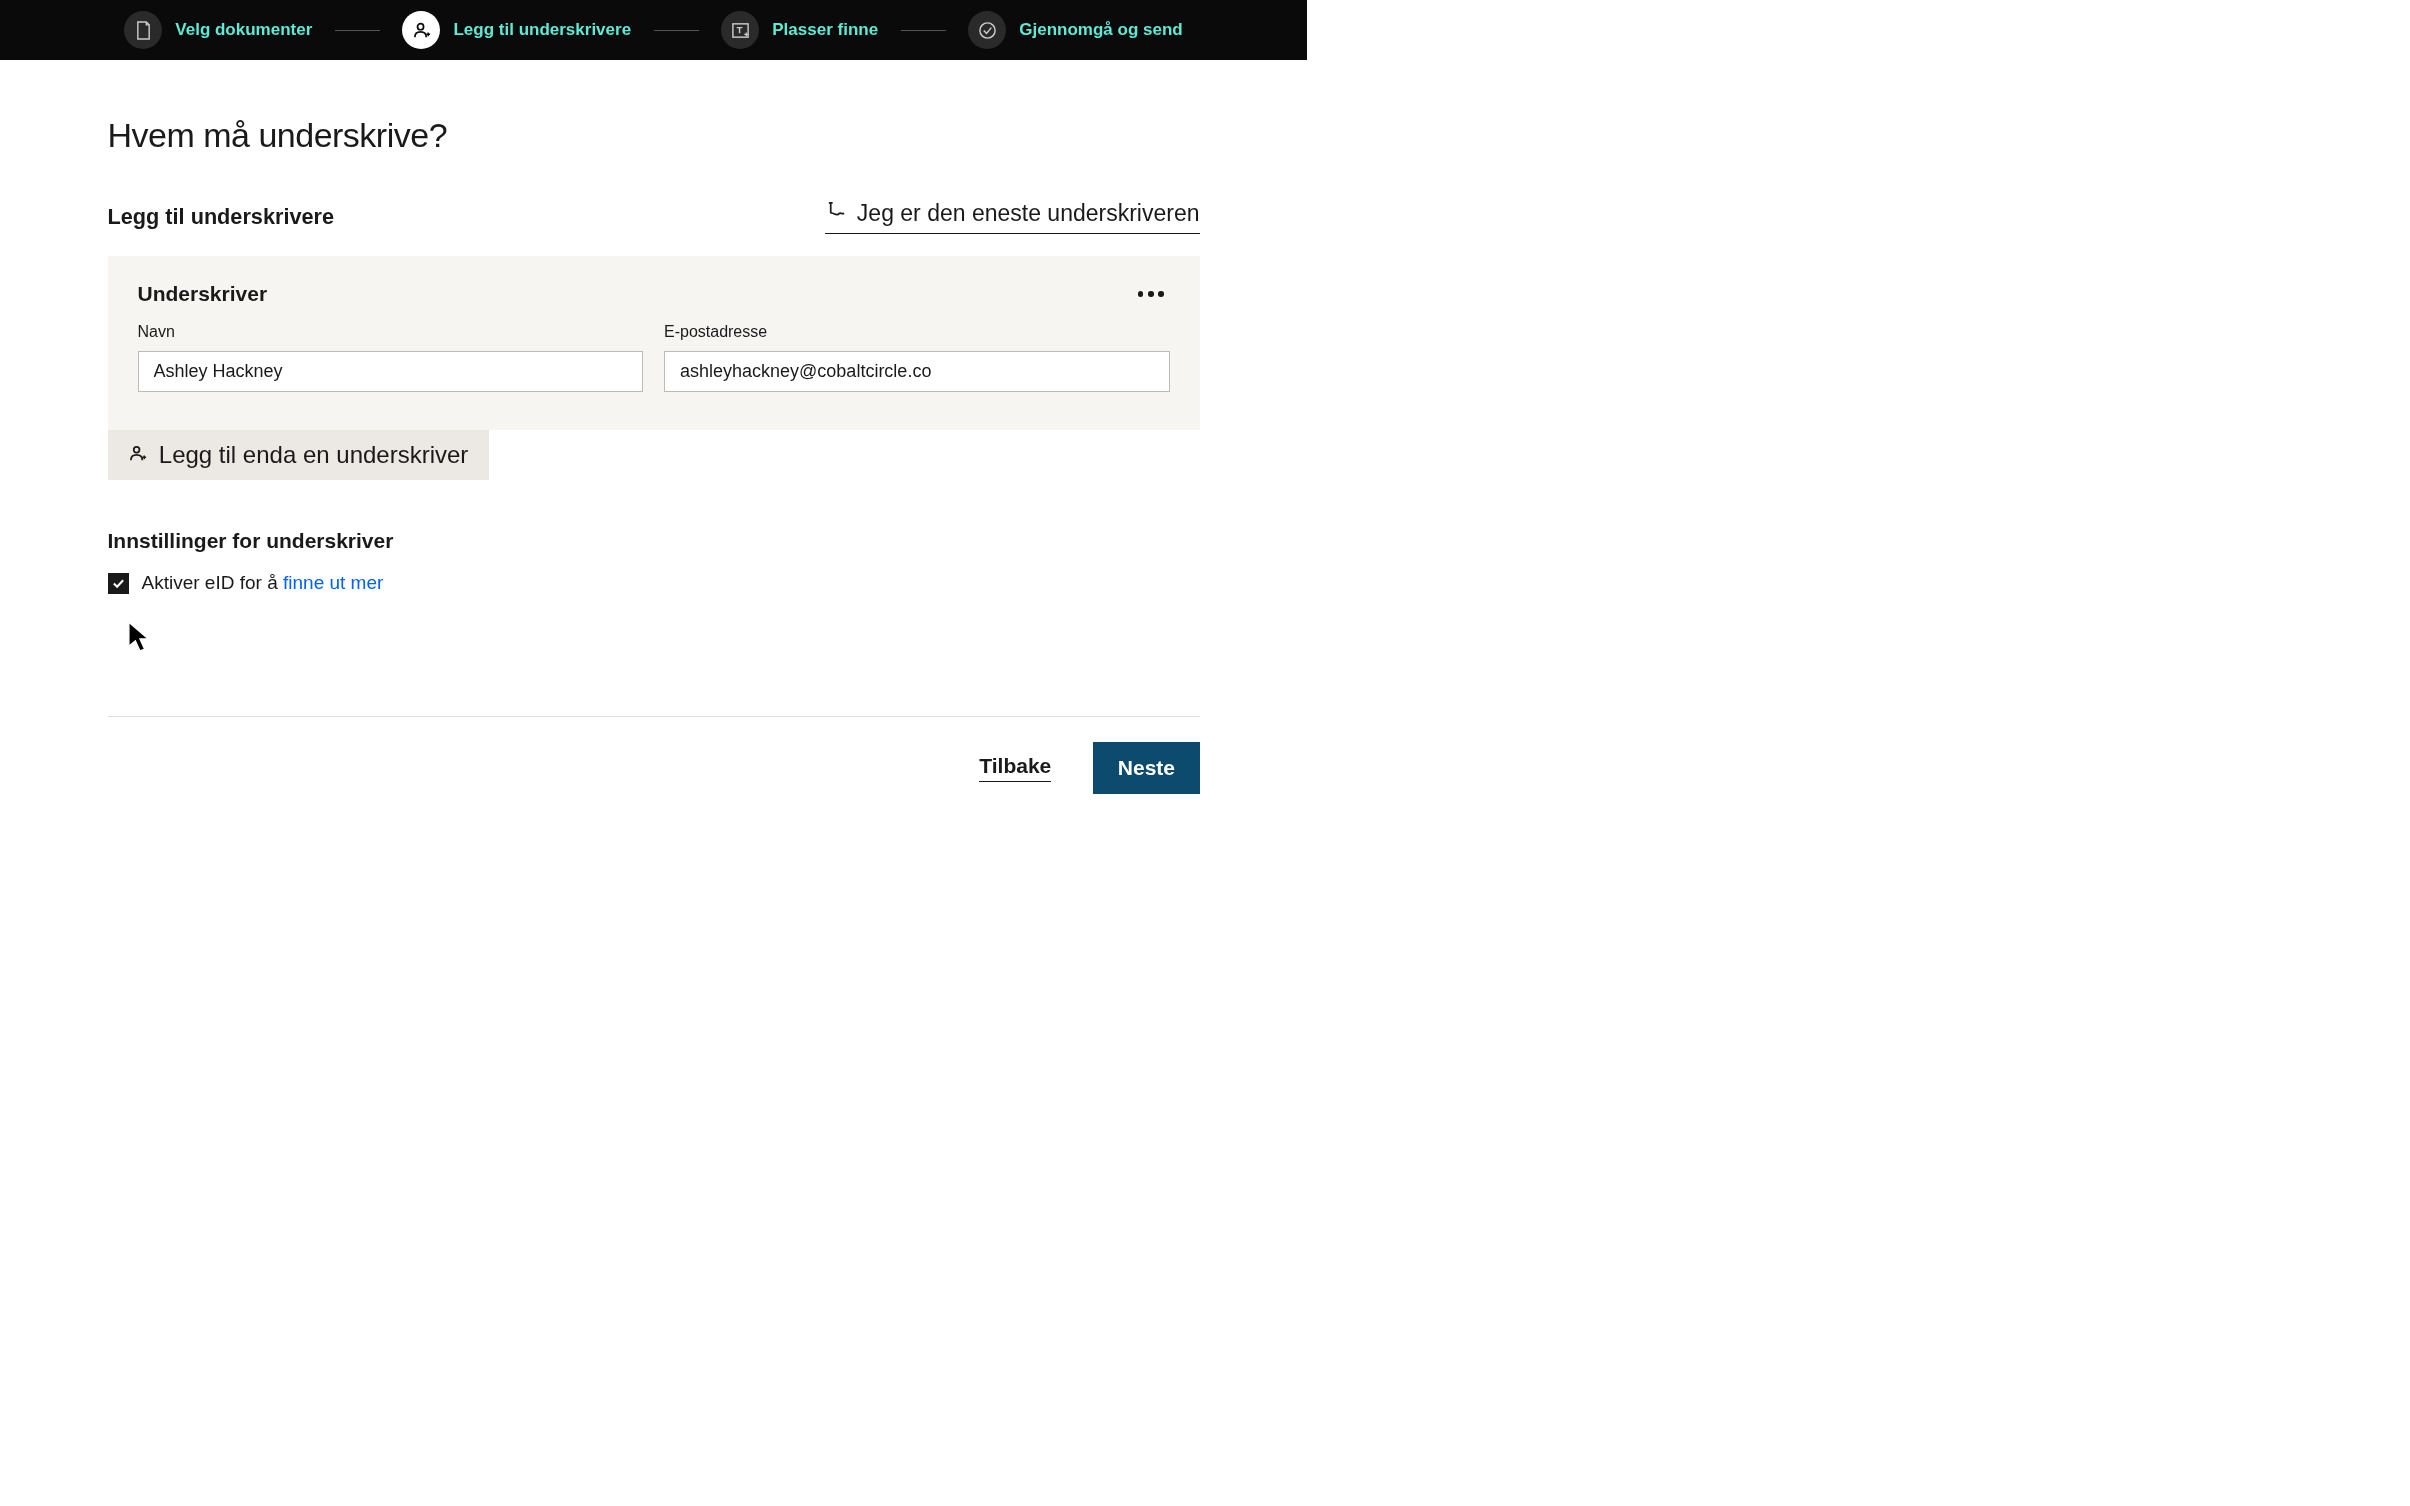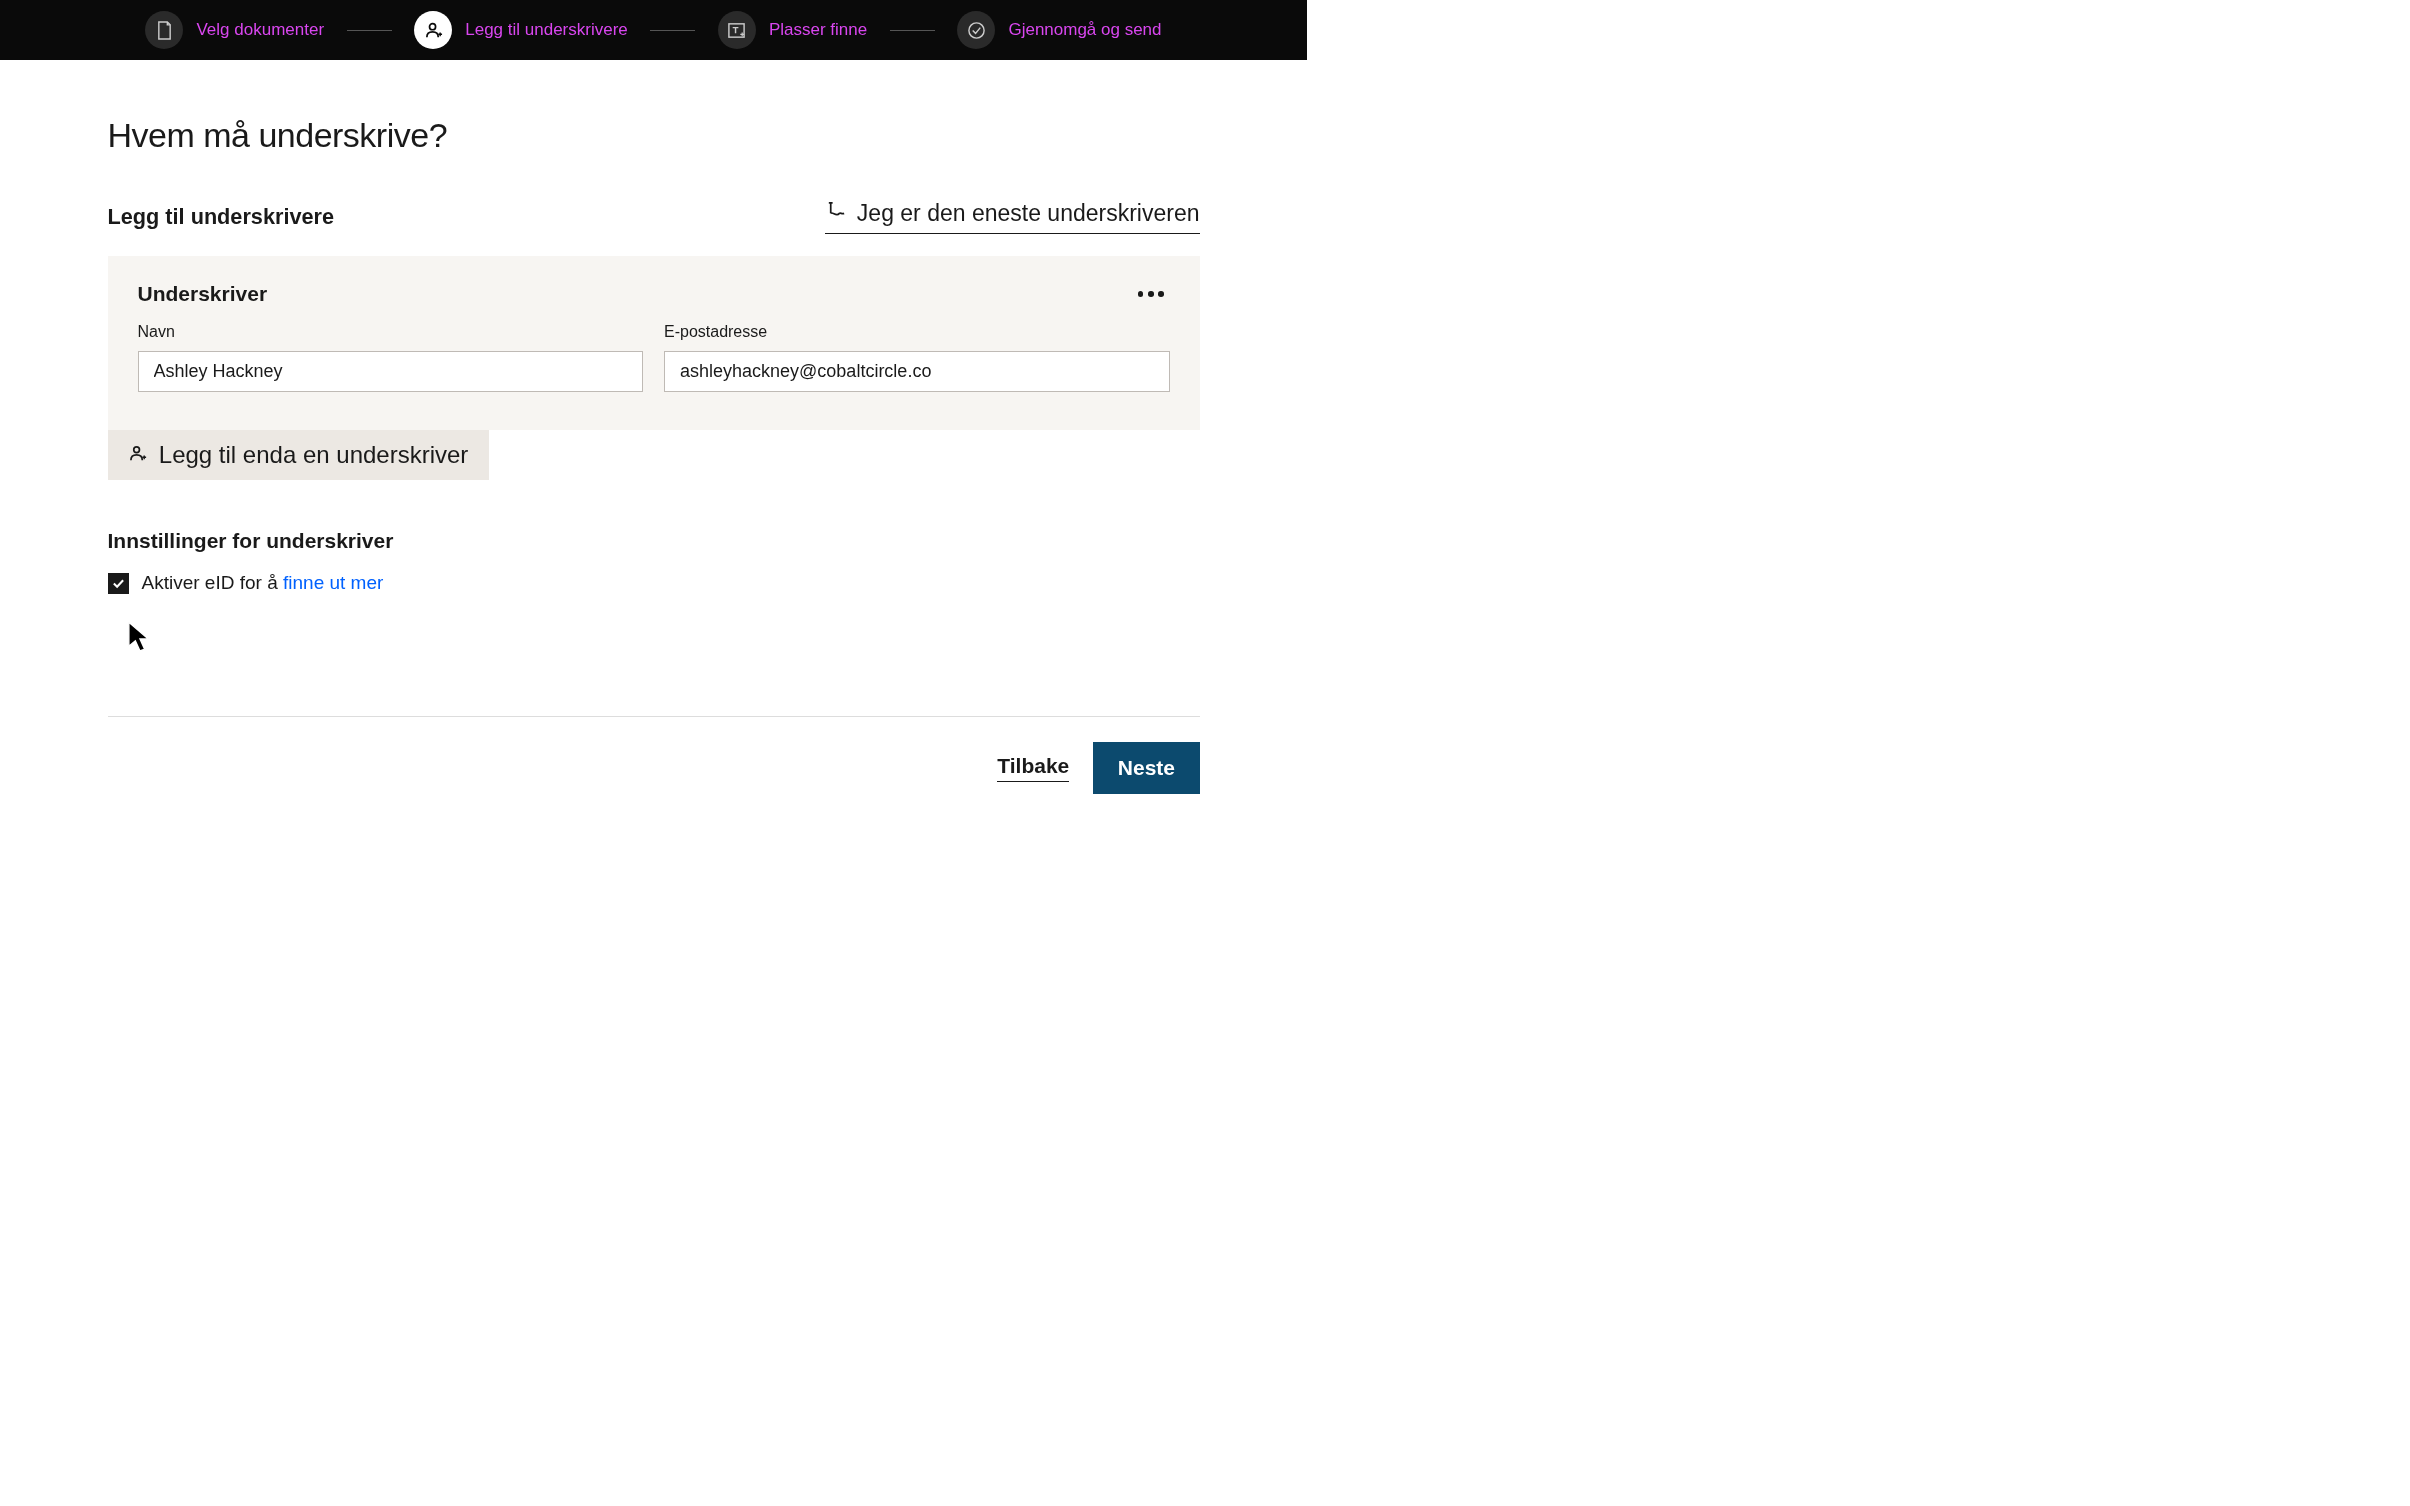--- a/index.html
+++ b/index.html
@@ -38,23 +38,23 @@
       align-items: center;
       justify-content: center;
       background: #2a2a2a;
       color: #ccc;
     }
     .step-icon-wrap.active {
       background: #fff;
       color: #0a0a0a;
     }
     .step-label {
-      color: #d946ef;
+      color: #5eead4;
       font-size: 17px;
-      font-weight: 400;
+      font-weight: 700;
     }
     .step-divider {
       width: 45px;
       height: 0.9px;
       background: #555;
       margin: 0 22.6px;
     }
     
     
     .container {
@@ -203,21 +203,21 @@
     
     .footer {
       max-width: 1092px;
       margin: 0 auto;
       border-top: 0.9px solid #ddd;
       margin-top: 122px;
       padding-top: 24.5px;
       display: flex;
       justify-content: flex-end;
       align-items: center;
-      gap: 24px;
+      gap: 42px;
     }
     .back-btn {
       background: none;
       border: none;
       border-bottom: 1.9px solid #1a1a1a;
       font-size: 21px;
       font-weight: 600;
       padding-bottom: 2.8px;
       cursor: pointer;
       color: #1a1a1a;

